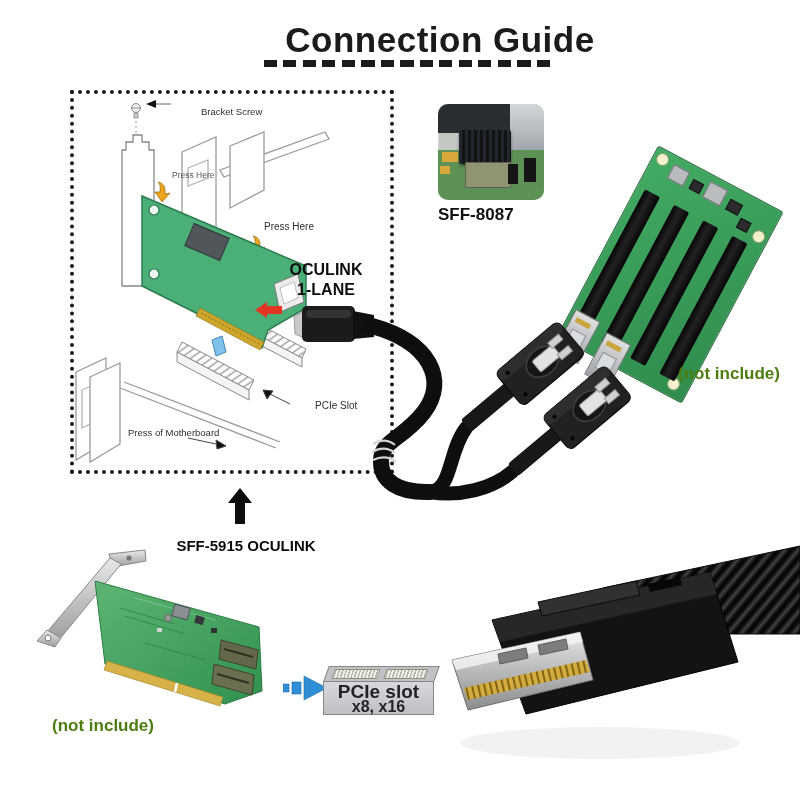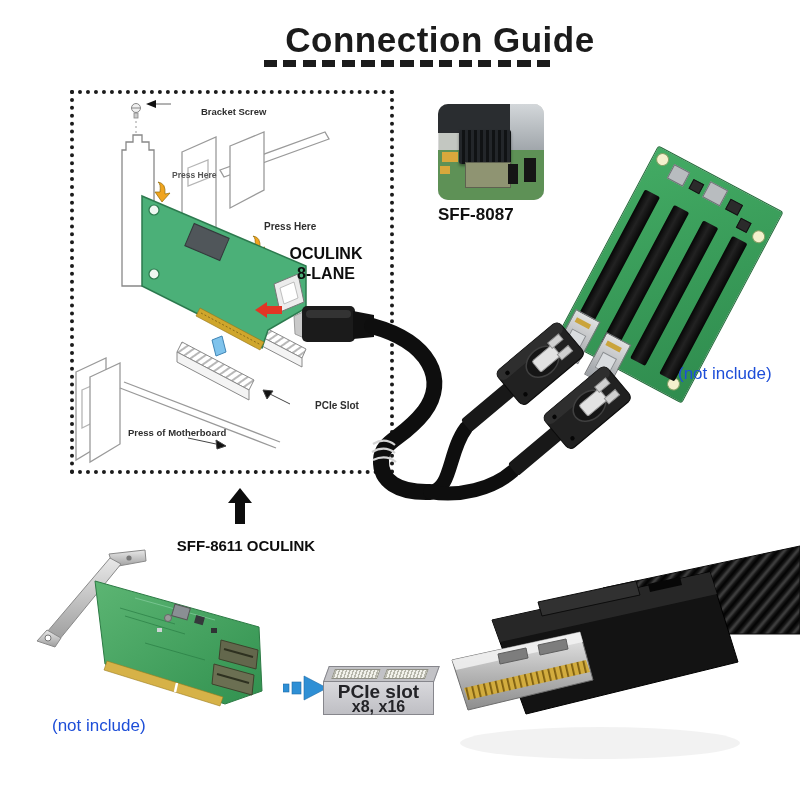--- a/index.html
+++ b/index.html
@@ -1,26 +1,26 @@
 <!DOCTYPE html>
 <html><head>
 <meta charset="utf-8">
 <style>
   html,body{margin:0;padding:0;background:#fff;}
   .canvas{position:relative;width:800px;height:800px;background:#fff;overflow:hidden;
           font-family:"Liberation Sans",sans-serif;color:#1b1b1b;}
   .abs{position:absolute;}
-  .lbl{position:absolute;white-space:nowrap;color:#2e2e2e;font-weight:700;padding-left:28px;}
+  .lbl{position:absolute;white-space:nowrap;color:#2e2e2e;font-weight:400;padding-left:28px;}
   .title{position:absolute;left:0;top:20px;width:800px;text-align:center;
          font-size:35px;font-weight:700;letter-spacing:.5px;color:#1b1b1b;margin-left:40px;}
   .title-dash{position:absolute;left:264px;top:60px;width:288px;height:7px;
          background:repeating-linear-gradient(90deg,#1b1b1b 0 13px,transparent 13px 19.5px);}
   .guide-box{position:absolute;left:70px;top:90px;width:316px;height:376px;
          border:4px dotted #1b1b1b;}
-  .oculink-lbl{position:absolute;left:280px;top:244px;width:92px;text-align:center;
+  .oculink-lbl{position:absolute;left:280px;top:260px;width:92px;text-align:center;
          font-size:16px;font-weight:800;line-height:20px;color:#0d0d0d;}
   .sff8087{position:absolute;left:438px;top:104px;width:106px;height:96px;border-radius:10px;
          overflow:hidden;background:#c3c7c1;box-shadow:0 0 0 1px #d8d8d8 inset;}
   .sff8087 .p-metal{position:absolute;right:0;top:0;width:40px;height:52px;
          background:linear-gradient(180deg,#d3d7da,#9aa0a5);}
   .sff8087 .p-pcb{position:absolute;left:0;bottom:0;width:100%;height:52%;background:#5e9156;}
   .sff8087 .p-darktop{position:absolute;left:0;top:0;width:68%;height:30%;background:#2a2d30;}
   .sff8087 .p-heatsink{position:absolute;left:21px;top:26px;width:52px;height:34px;border-radius:2px;
          background:repeating-linear-gradient(90deg,#23262a 0 3px,#101214 3px 6px);box-shadow:0 2px 3px rgba(0,0,0,.4);}
   .sff8087 .p-socket{position:absolute;left:27px;top:58px;width:44px;height:24px;
@@ -36,21 +36,21 @@
   .bp-slot{position:absolute;top:44px;width:17px;height:156px;border-radius:2px;
          background:linear-gradient(90deg,#060606,#222 45%,#060606);}
   .bp-chip{position:absolute;background:#2b2b2b;border:1px solid #121212;}
   .bp-coil{position:absolute;background:#b8bcbf;border:1px solid #6e7276;}
   .bp-hole{position:absolute;width:11px;height:11px;border-radius:50%;
          background:#f4f0cd;border:1px solid #87a066;}
   .bp-port{position:absolute;width:26px;height:46px;background:linear-gradient(180deg,#e0e0e0,#9da1a6);
          border:1px solid #77797c;}
   .bp-port i{position:absolute;left:4px;top:6px;width:16px;height:5px;background:#caa43c;display:block;}
   .bp-port b{position:absolute;left:5px;top:18px;width:14px;height:16px;background:#d9dcdf;border:1px solid #8c8f92;display:block;}
-  .note{position:absolute;font-size:17px;font-weight:400;color:#1d4ed8;white-space:nowrap;}
+  .note{position:absolute;font-size:17px;font-weight:700;color:#4d7c0f;white-space:nowrap;}
   .sff8611-lbl{position:absolute;left:386px;top:522px;font-size:27px;font-weight:800;
          letter-spacing:.5px;color:#0b0b0b;}
   .adapter-lbl{position:absolute;left:158px;top:536px;width:176px;text-align:center;
          font-size:15px;font-weight:800;line-height:19px;color:#0d0d0d;}
   .up-arrow-head{position:absolute;left:228px;top:488px;width:0;height:0;
          border-left:12px solid transparent;border-right:12px solid transparent;border-bottom:15px solid #0d0d0d;}
   .up-arrow-stem{position:absolute;left:235px;top:502px;width:10px;height:22px;background:#0d0d0d;}
   .slotbox-top{position:absolute;left:323px;top:666px;width:109px;height:14px;background:#c2c2c6;
          border:1px solid #86868c;transform:skewX(-20deg);transform-origin:0 100%;}
   .slotstrip{position:absolute;top:2px;height:8px;background:#f1f1ea;border:1px solid #8f8f85;
@@ -135,21 +135,21 @@
   </svg>
 
   <div class="lbl" style="left:173px;top:106px;font-size:9.5px;">Bracket Screw</div>
   <div class="lbl" style="left:144px;top:170px;font-size:8.5px;color:#555;">Press Here</div>
   <div class="lbl" style="left:236px;top:221px;font-size:10px;">Press Here</div>
   <div class="lbl" style="left:287px;top:400px;font-size:10px;">PCIe Slot</div>
   <div class="lbl" style="left:100px;top:427px;font-size:9.5px;">Press of Motherboard</div>
 
   <div class="oculink-lbl">
     <span style="display:block">OCULINK</span>
-    <span style="display:block">8-LANE</span>
+    <span style="display:block">1-LANE</span>
   </div>
 
   <div class="sff8087">
     <span class="p-metal"></span>
     <span class="p-pcb"></span>
     <span class="p-darktop"></span>
     <span class="p-heatsink"></span>
     <span class="p-socket"></span>
     <span class="p-yellow1"></span>
     <span class="p-yellow2"></span>
@@ -220,21 +220,21 @@
       <rect x="18" y="4" width="14" height="7" fill="#d0d0d0" stroke="#909090"></rect>
       <circle cx="-32" cy="-14" r="2.2" fill="#060606"></circle>
       <circle cx="-32" cy="14" r="2.2" fill="#060606"></circle>
     </g>
   </svg>
 
 
   <div class="up-arrow-head"></div>
   <div class="up-arrow-stem"></div>
   <div class="adapter-lbl">
-    <span style="display:block">SFF-8611 OCULINK</span>
+    <span style="display:block">SFF-5915 OCULINK</span>
   </div>
 
   <svg class="abs" style="left:25px;top:548px;" width="280" height="175" viewBox="0 0 280 175">
     <defs>
       <linearGradient id="silverV" x1="0" y1="0" x2="0" y2="1">
         <stop offset="0" stop-color="#e8e8e8"></stop>
           <stop offset="1" stop-color="#9e9e9e"></stop>
       </linearGradient>
       <linearGradient id="cardG" x1="0" y1="0" x2="1" y2="1">
         <stop offset="0" stop-color="#5cb573"></stop>

